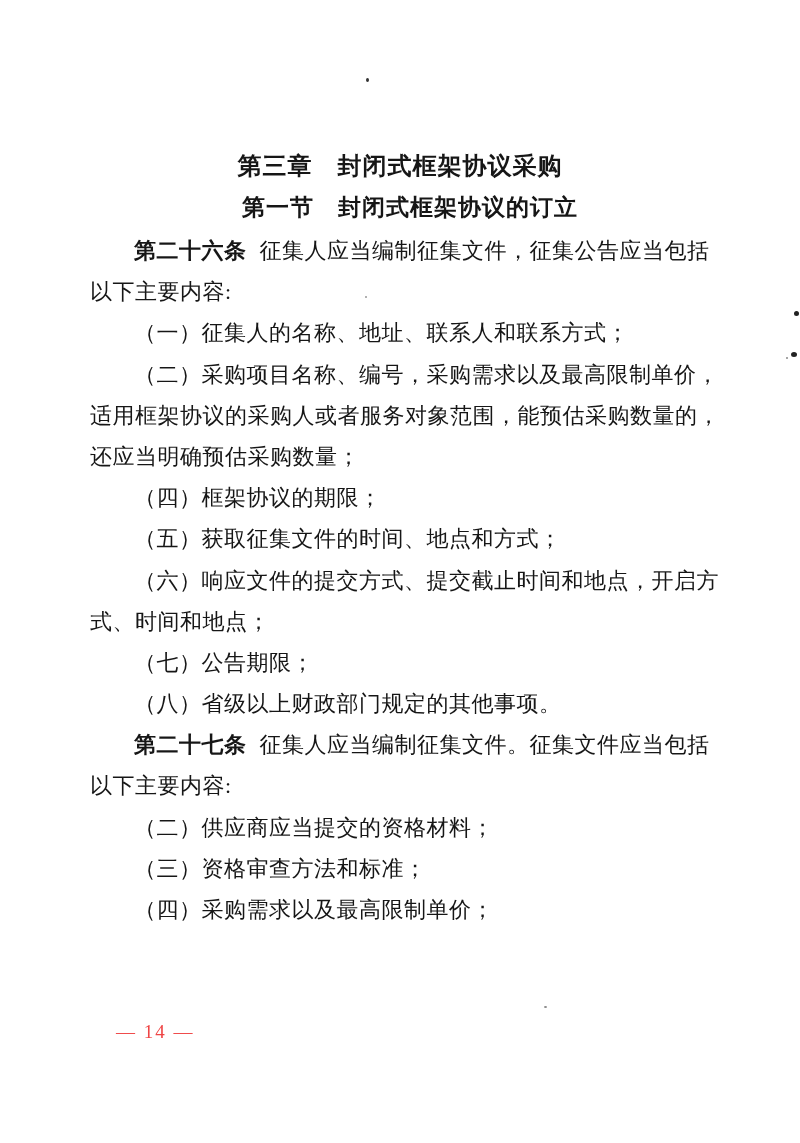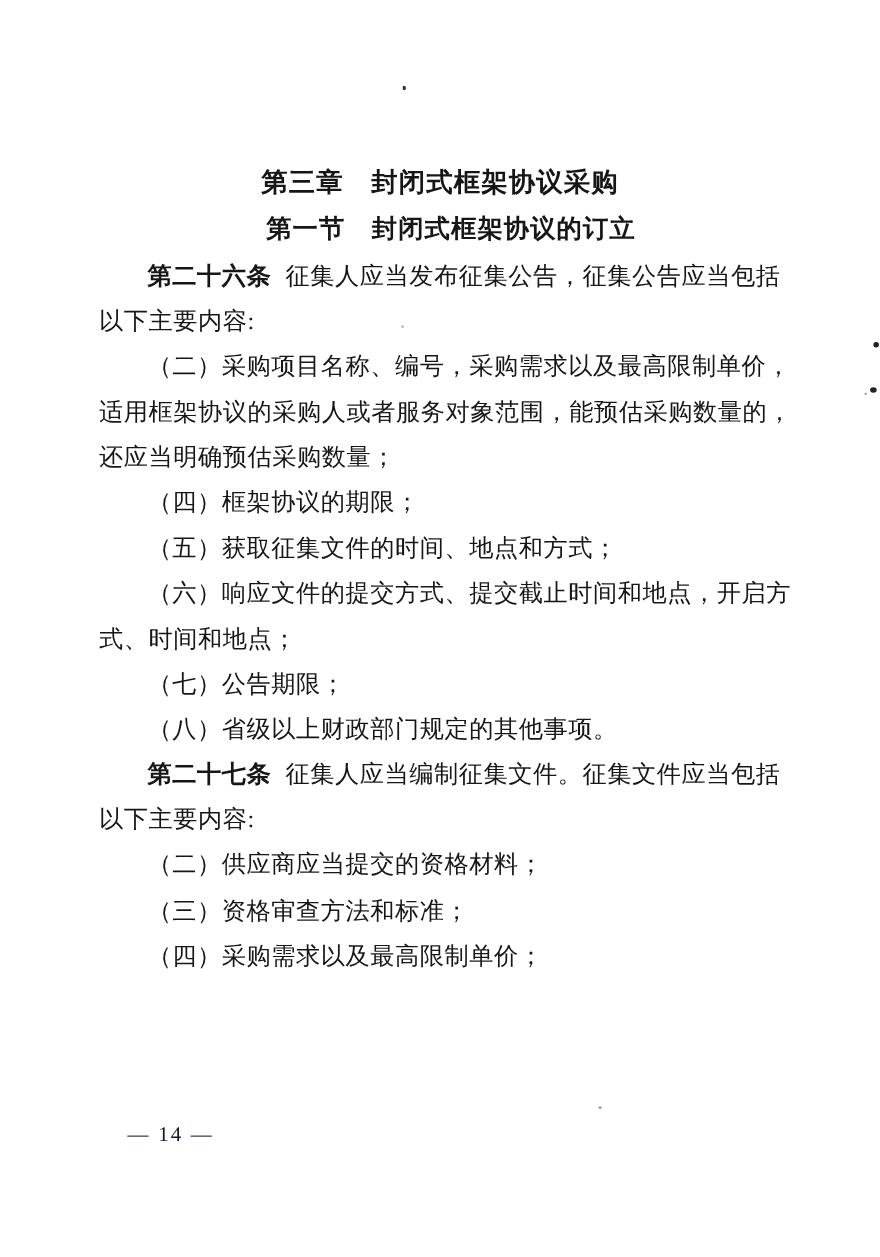--- a/index.html
+++ b/index.html
@@ -59,21 +59,21 @@
     font-weight: bold;
     font-family: Liberation Serif, serif;
     margin-right: 13px;
   }
   .page-number {
     position: absolute;
     left: 116px;
     top: 1021px;
     font-size: 19px;
     letter-spacing: 2px;
-    color: #0f172a;
+    color: #ef4444;
   }
   .speck {
     position: absolute;
     border-radius: 50%;
   }
   .speck-1 { left: 366px; top: 78px;  width: 3px; height: 4px; background: #333; }
   .speck-2 { left: 365px; top: 296px; width: 2px; height: 2px; background: #999; }
   .speck-3 { left: 794px; top: 311px; width: 5px; height: 5px; background: #222; }
   .speck-4 { left: 791px; top: 352px; width: 6px; height: 5px; background: #222; }
   .speck-5 { left: 786px; top: 357px; width: 2px; height: 2px; background: #888; }
@@ -84,24 +84,25 @@
 
 <div class="page">
 
   <div class="heading chapter-heading">第三章　封闭式框架协议采购</div>
 
   <div class="heading section-heading">第一节　封闭式框架协议的订立</div>
 
   <div class="body-text">
 
     <p class="line indent">
-      <span class="art-num">第二十六条</span><span>征集人应当发布征集公告，征集公告应当包括</span>
+      <span class="art-num">第二十六条</span><span>征集人应当编制征集文件，征集公告应当包括</span>
     </p>
     <p class="line">以下主要内容:</p>
 
+    <p class="line indent">（一）征集人的名称、地址、联系人和联系方式；</p>
 
     <p class="line indent">（二）采购项目名称、编号，采购需求以及最高限制单价，</p>
     <p class="line">适用框架协议的采购人或者服务对象范围，能预估采购数量的，</p>
     <p class="line">还应当明确预估采购数量；</p>
 
 
     <p class="line indent">（四）框架协议的期限；</p>
 
     <p class="line indent">（五）获取征集文件的时间、地点和方式；</p>
 

